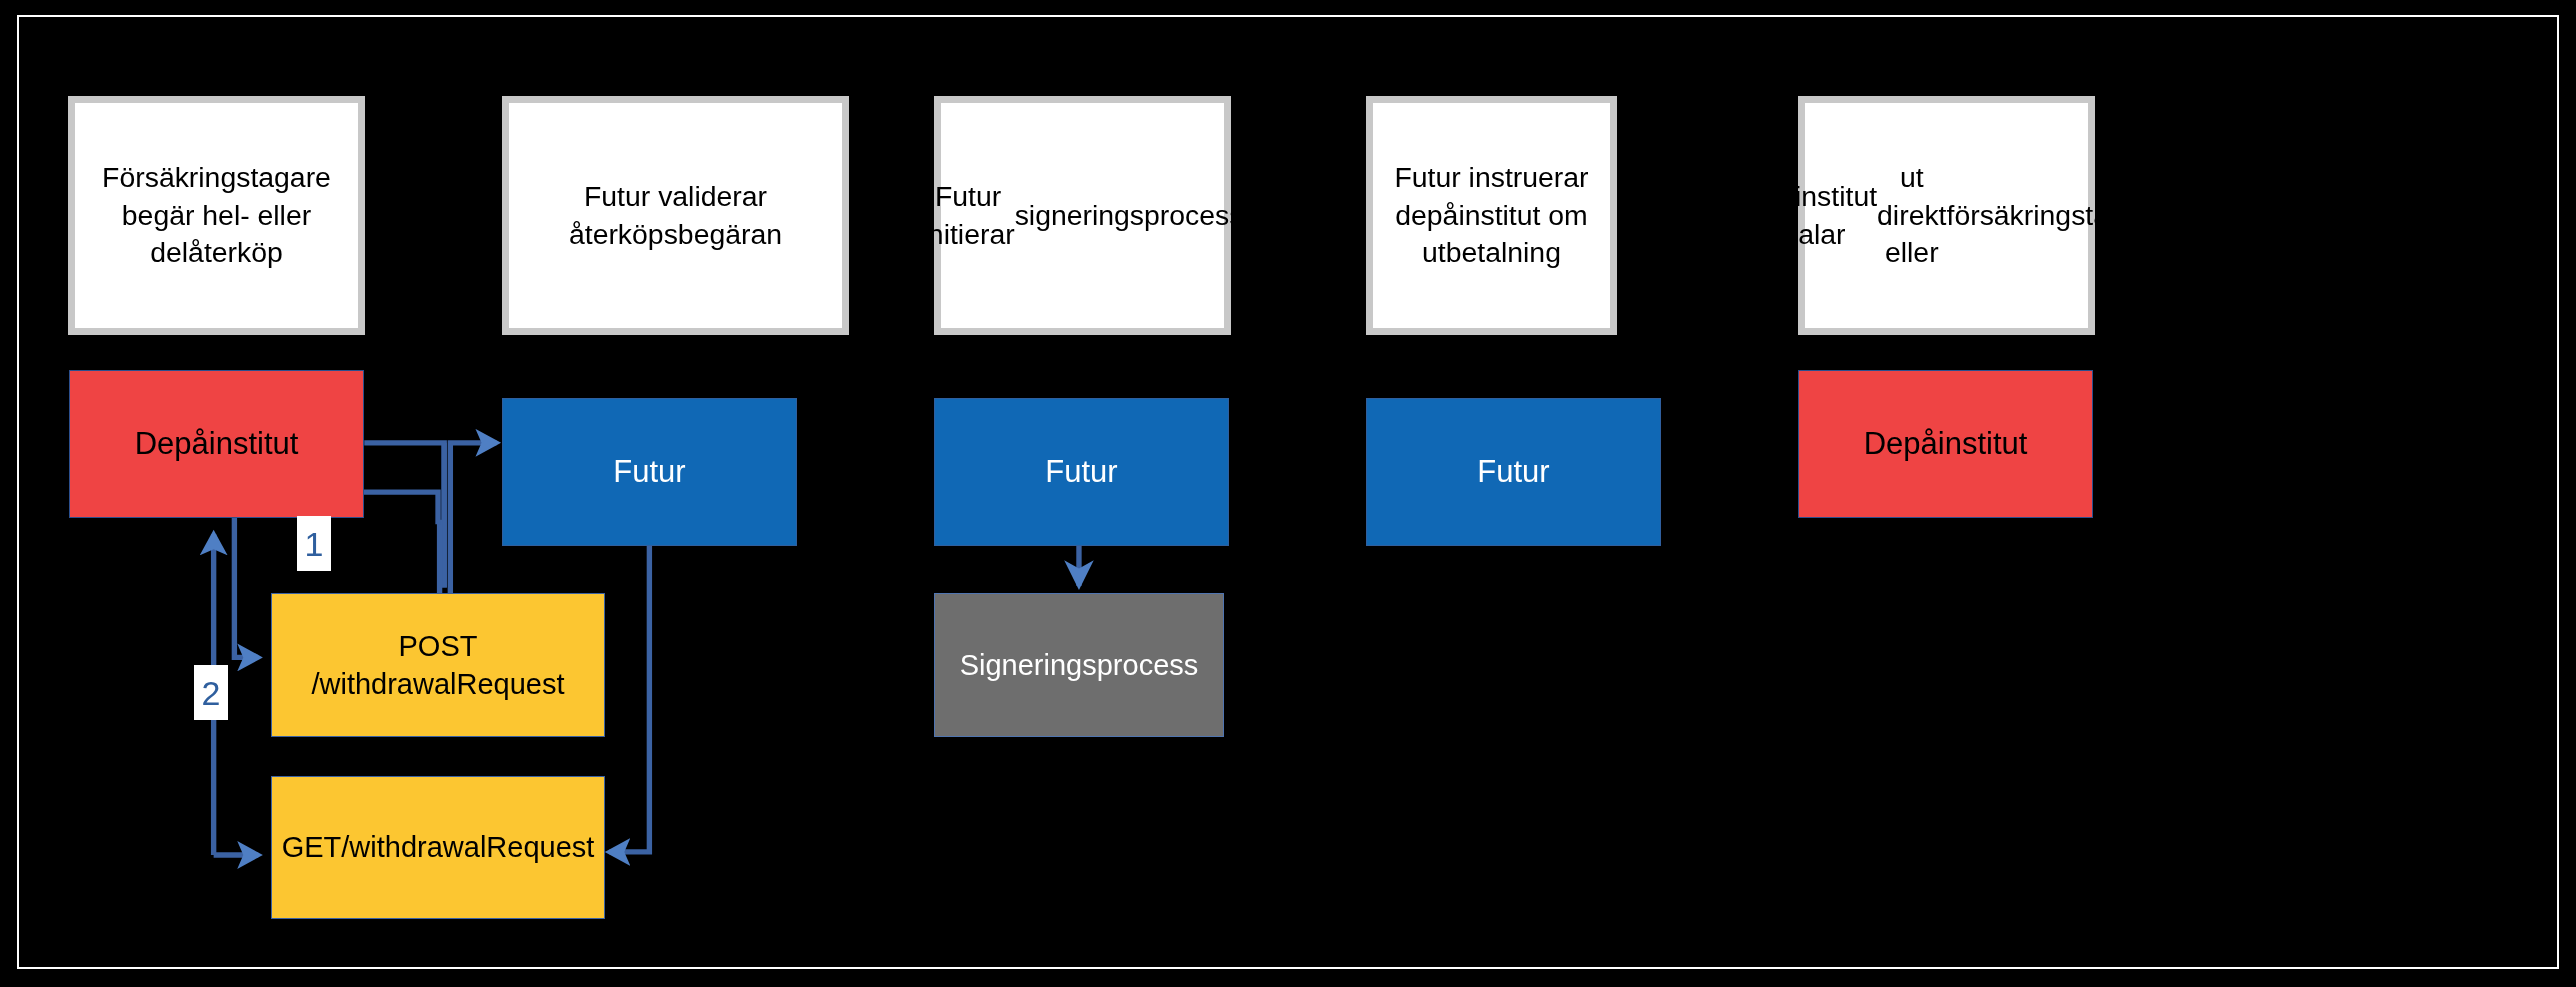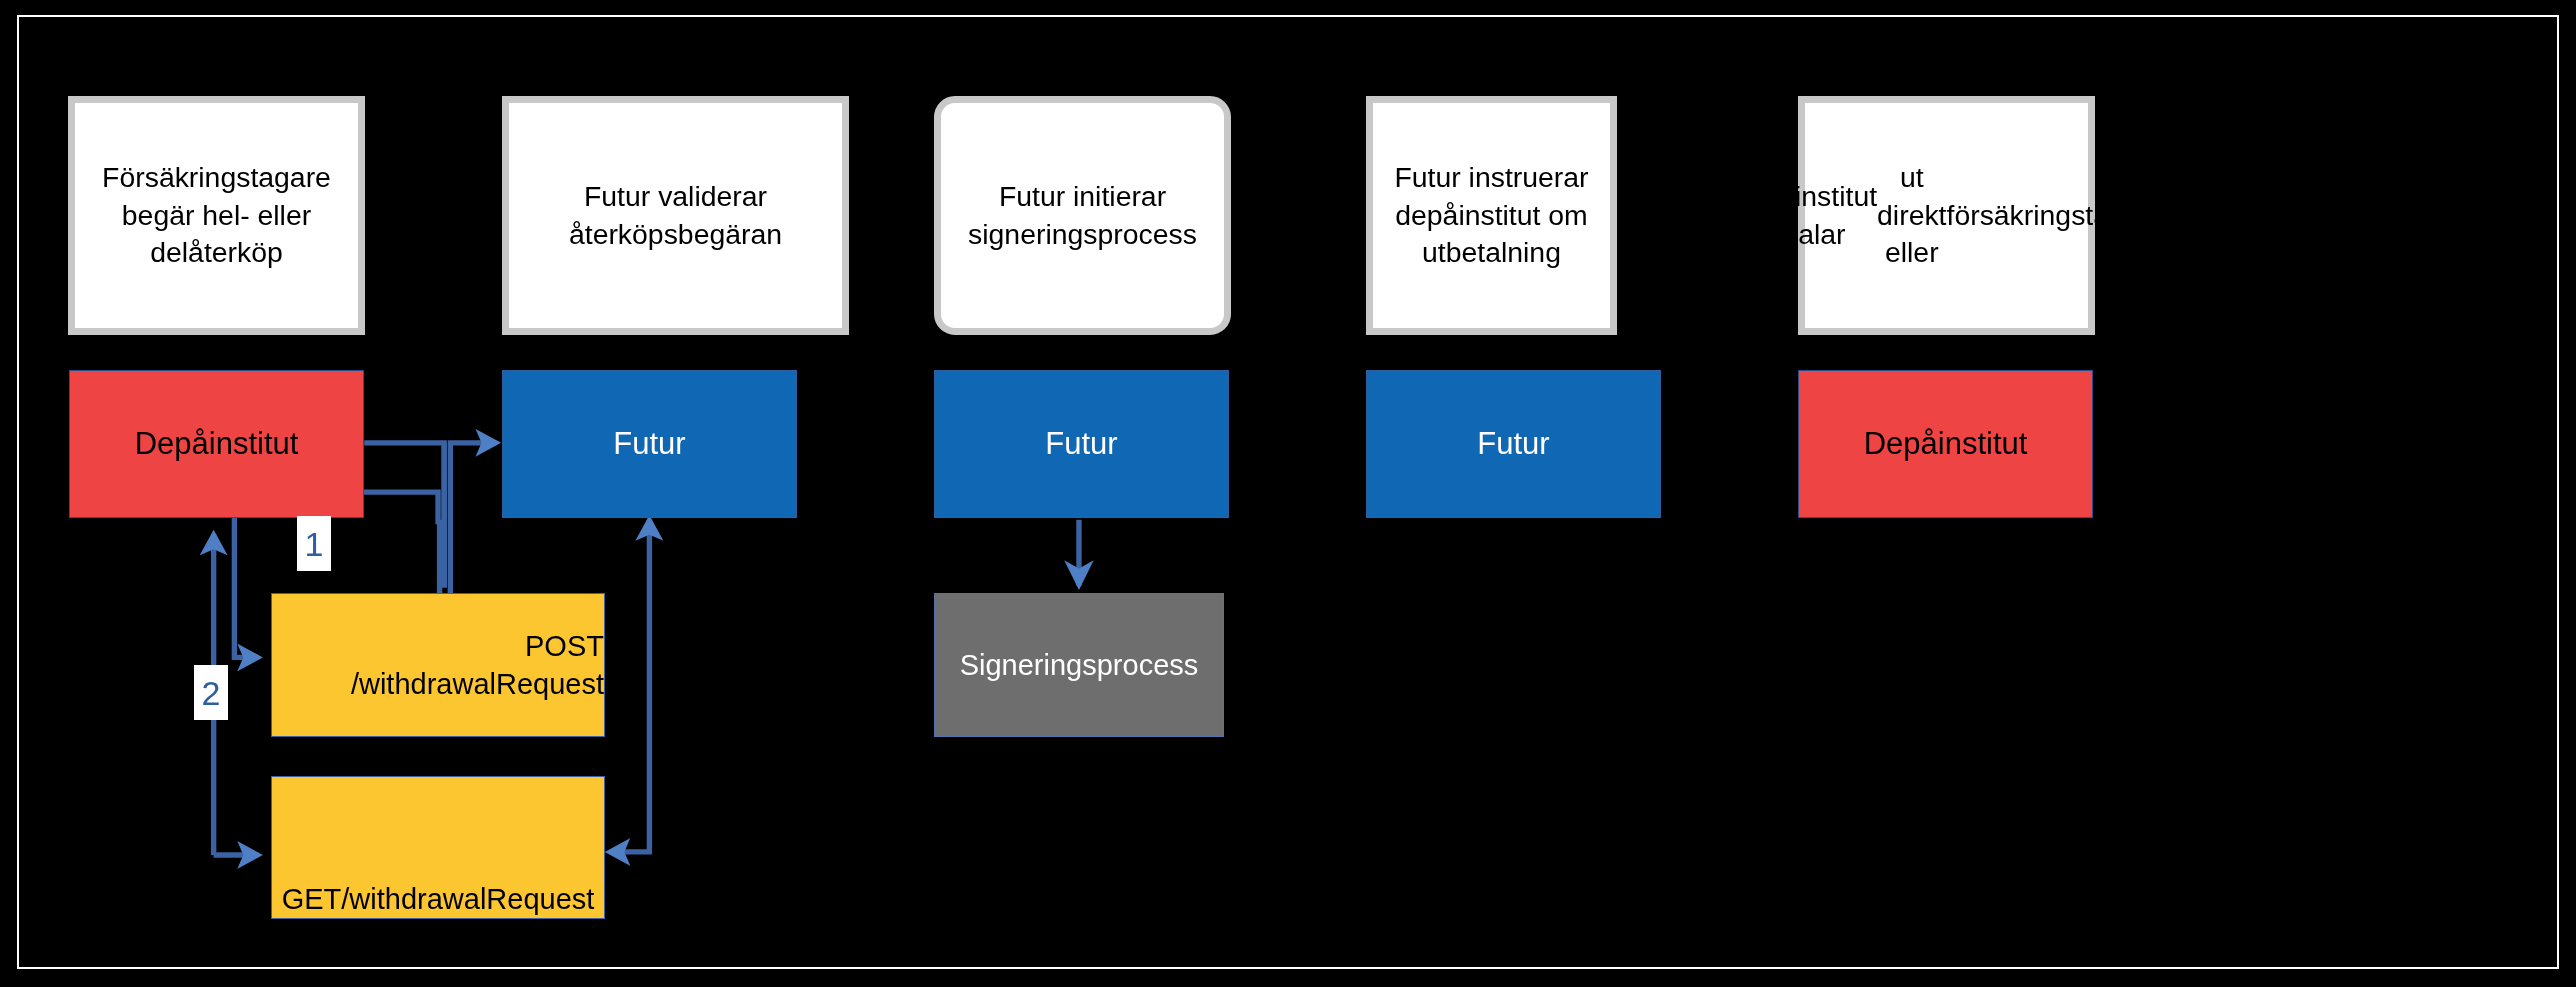--- a/index.html
+++ b/index.html
@@ -43,35 +43,35 @@
     font-size: 28.4px;
     padding: 4.6px 14px;
   }
   .step-card span { display: block; }
   
   .actor-dark {
     background: #1068b5;
     border: 1.5px solid #2f5f9e;
     color: #ffffff;
     font-size: 31px;
+    margin-top: 28px;
   }
   
   .actor-light {
     background: #ef4444;
     border: 1.5px solid #2b4f8e;
     color: #000000;
     font-size: 31px;
   }
   
   .api-box {
     background: #fcc631;
     border: 1.5px solid #3b62a3;
     color: #000000;
     font-size: 29px;
-    align-items: flex-end;
   }
   
   .process-box {
     background: #6e6e6e;
     border: 1.5px solid #4f74b0;
     color: #ffffff;
     font-size: 29px;
   }
   
   #connectors {
@@ -144,21 +144,21 @@
     <span>Försäkringstagare</span>
     <span>begär hel- eller</span>
     <span>delåterköp</span>
   </div>
 
   <div class="node step-card" style="left:502px; top:96px; width:347px; height:239px; flex-direction:column;">
     <span>Futur validerar</span>
     <span>återköpsbegäran</span>
   </div>
 
-  <div class="node step-card" style="left:934px; top:96px; width:297px; height:239px; flex-direction:column;border-radius:21px;">
+  <div class="node step-card" style="left:934px; top:96px; width:297px; height:239px; flex-direction:row;">
     <span>Futur initierar</span>
     <span>signeringsprocess</span>
   </div>
 
   <div class="node step-card" style="left:1366px; top:96px; width:251px; height:239px; flex-direction:column;">
     <span>Futur instruerar</span>
     <span>depåinstitut om</span>
     <span>utbetalning</span>
   </div>
 

